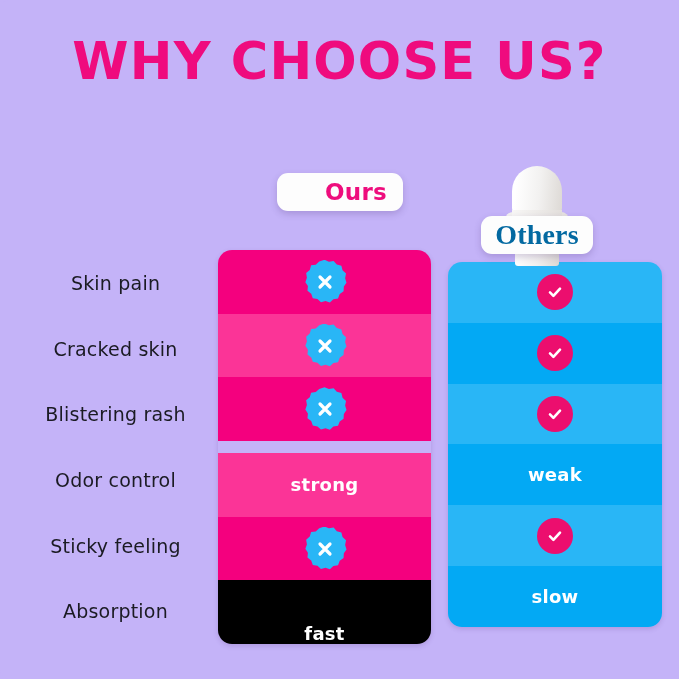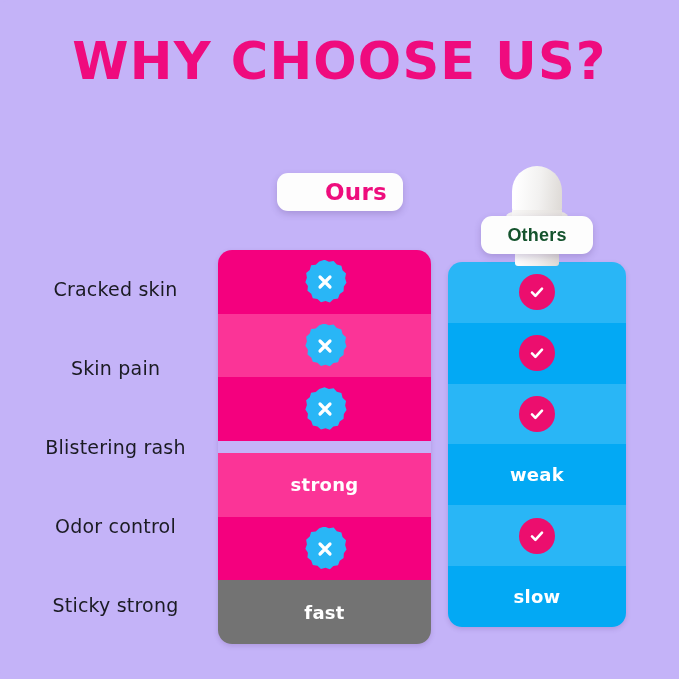--- a/index.html
+++ b/index.html
@@ -72,21 +72,21 @@
   #col-ours {
     left: 218px;
     top: 250px;
     width: 213px;
     height: 394px;
     box-shadow: 0 2px 5px rgba(80, 40, 110, 0.18);
   }
   #col-others {
     left: 448px;
     top: 262px;
-    width: 178px;
+    width: 214px;
     height: 365px;
     box-shadow: 0 2px 5px rgba(80, 40, 110, 0.18);
   }
   .cell {
     flex: 1 1 0;
     display: flex;
     align-items: center;
     justify-content: center;
     position: relative;
   }
@@ -265,49 +265,52 @@
     color: #ee0d7d;
     letter-spacing: 0.2px;
   }
   #pill-others {
     left: 481px;
     top: 216px;
     width: 112px;
     height: 38px;
   }
   #pill-others .pill-text {
-    font-family: Liberation Sans, sans-serif;
-    font-size: 18px;
+    font-family: Liberation Serif, serif;
+    font-size: 28px;
     font-weight: bold;
-    color: #14532d;
+    color: #0369a1;
     letter-spacing: 0.2px;
   }
 </style>
 </head>
 <body style="background: rgb(196, 179, 248);">
 
 <div id="page" style="background: rgb(196, 179, 248); border-radius: 9px;">
 
   <div id="title" style="color: rgb(239, 11, 126);">WHY CHOOSE US?</div>
 
   <div id="labels">
     <div class="label-row">
+      <span class="label-text">Skin pain</span>
+    </div>
+    <div class="label-row">
       <span class="label-text">Cracked skin</span>
     </div>
     <div class="label-row">
-      <span class="label-text">Skin pain</span>
-    </div>
-    <div class="label-row">
       <span class="label-text">Blistering rash</span>
     </div>
     <div class="label-row">
       <span class="label-text">Odor control</span>
     </div>
     <div class="label-row">
-      <span class="label-text">Sticky strong</span>
+      <span class="label-text">Sticky feeling</span>
+    </div>
+    <div class="label-row">
+      <span class="label-text">Absorption</span>
     </div>
   </div>
 
   <div class="column" id="col-ours">
     <div class="cell" style="background: rgb(244, 0, 126);">
       <span class="badge-x">
         <span class="scallop" style="background: rgb(41, 182, 246);"></span>
         <svg width="18" height="18" viewBox="0 0 18 18" aria-hidden="true">
             <path d="M4 4 L14 14 M14 4 L4 14" stroke="#ffffff" stroke-width="3.2" stroke-linecap="round"></path>
           </svg>
@@ -333,21 +336,21 @@
       <span class="cell-text">strong</span>
     </div>
     <div class="cell" style="background: rgb(244, 0, 126);">
       <span class="badge-x">
         <span class="scallop" style="background: rgb(41, 182, 246);"></span>
         <svg width="18" height="18" viewBox="0 0 18 18" aria-hidden="true">
             <path d="M4 4 L14 14 M14 4 L4 14" stroke="#ffffff" stroke-width="3.2" stroke-linecap="round"></path>
           </svg>
       </span>
     </div>
-    <div class="cell" style="background: #737373;">
+    <div class="cell" style="background: #000000; align-items: flex-end;">
       <span class="cell-text">fast</span>
     </div>
   </div>
 
   <div class="column" id="col-others">
     <div class="cell" style="background: rgb(41, 182, 246);">
       <span class="badge-check" style="background: rgb(236, 14, 110);">
         <svg width="18" height="18" viewBox="0 0 18 18" aria-hidden="true">
             <path d="M4 9.4 L7.4 12.8 L14 5.6" fill="none" stroke="#ffffff" stroke-width="2.6" stroke-linecap="round" stroke-linejoin="round"></path>
           </svg>

